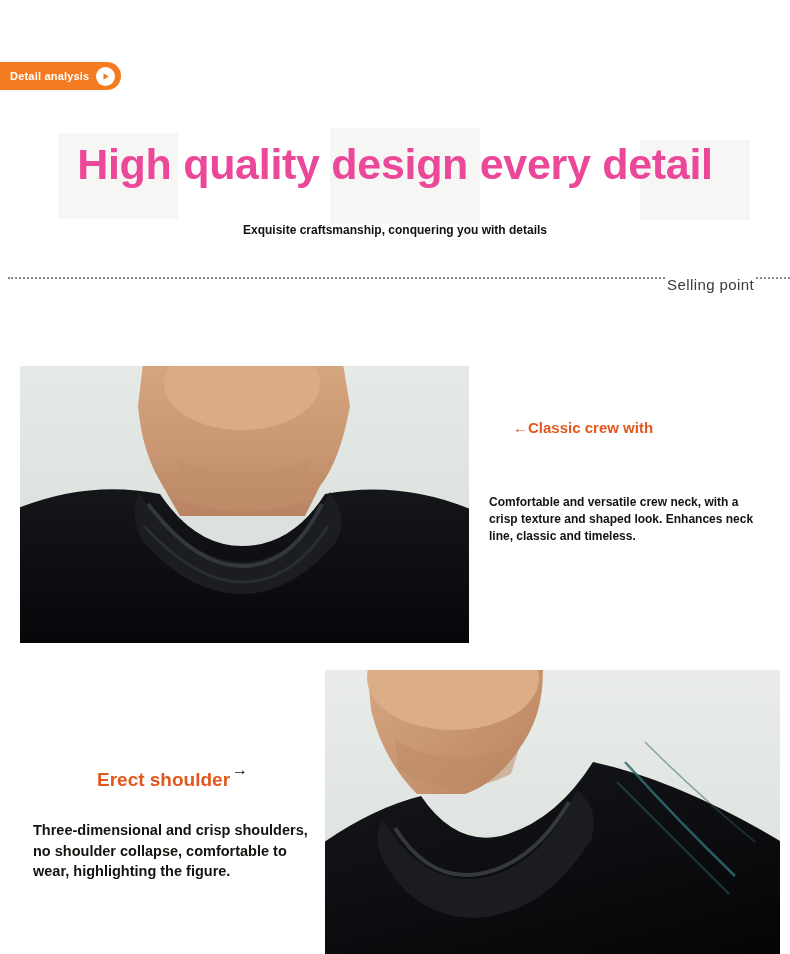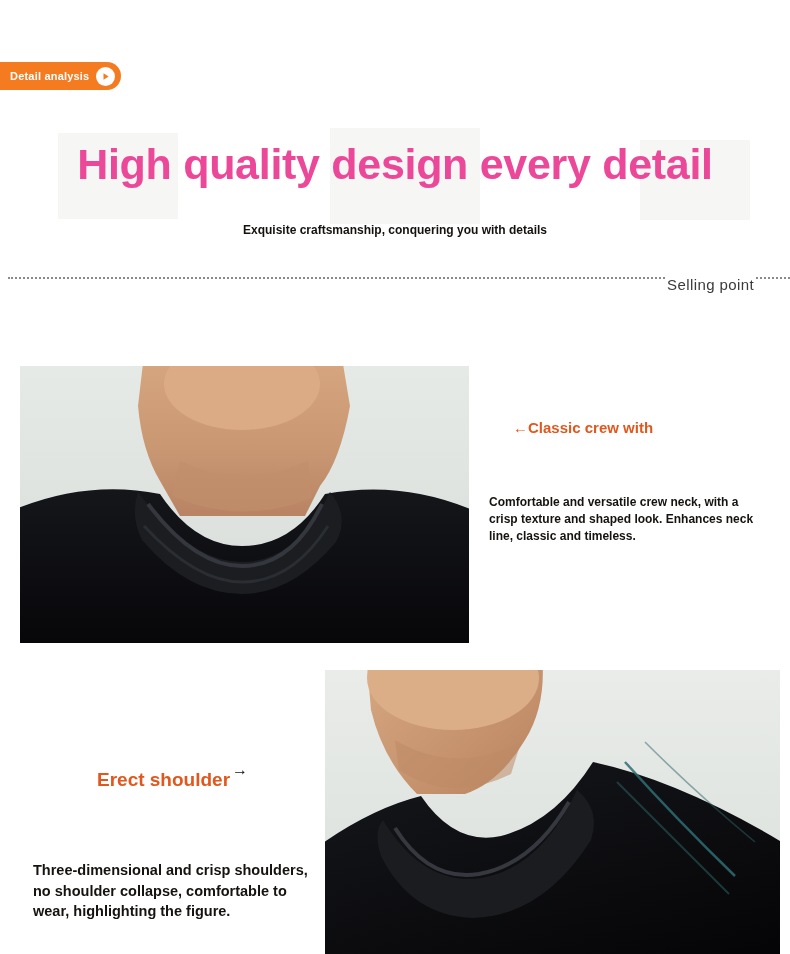--- a/index.html
+++ b/index.html
@@ -166,21 +166,20 @@
   }
   .anno2-body {
     position: absolute;
     left: 33px;
     top: 820px;
     width: 290px;
     font-size: 14.5px;
     font-weight: bold;
     line-height: 1.43;
     color: #15120f;
-    margin-top: 40px;
   }
 
   
   .smudge {
     position: absolute;
     background: #f4f4f2;
     opacity: .85;
   }
 </style>
 </head>

